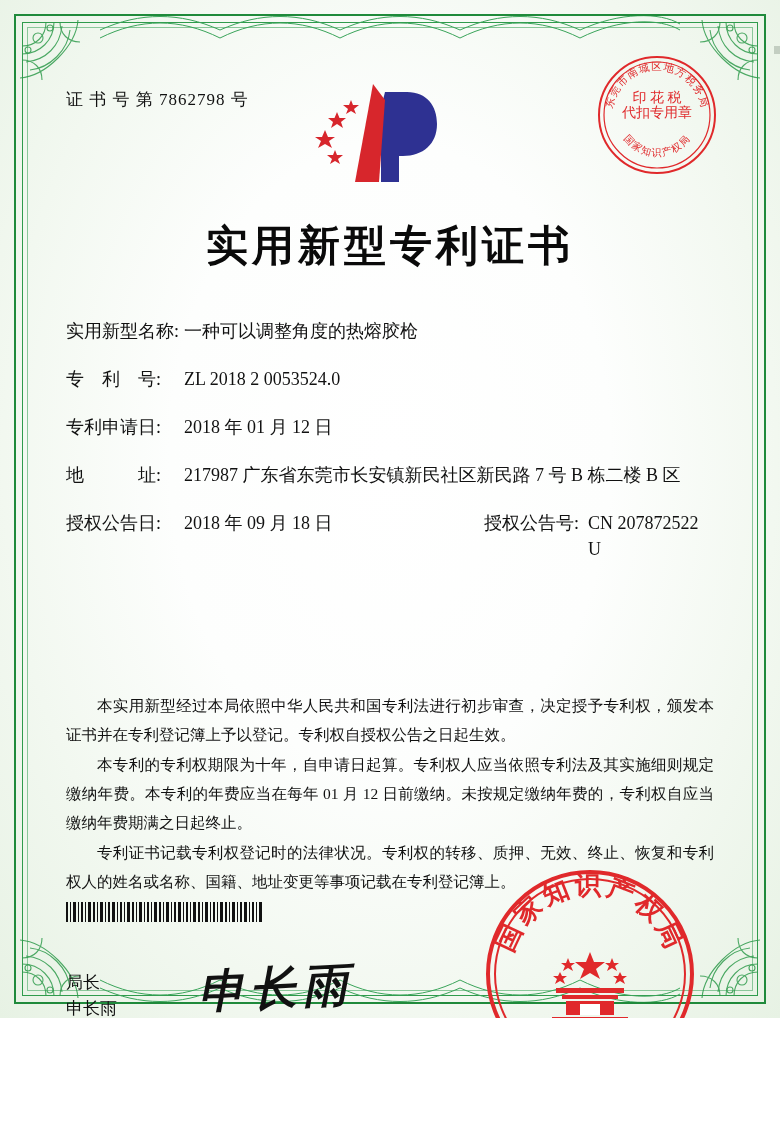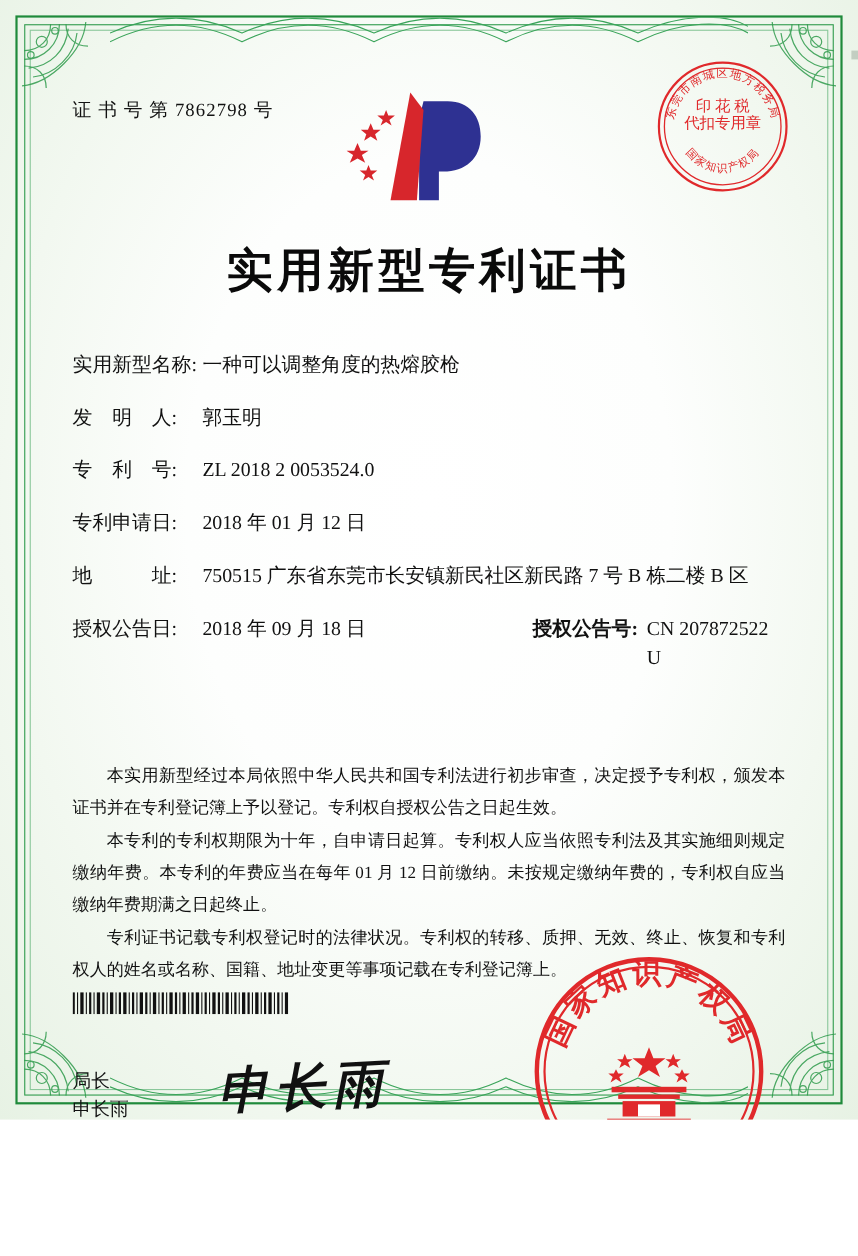--- a/index.html
+++ b/index.html
@@ -146,21 +146,20 @@
   }
   .field-row.two-col .field-value {
     flex: 0 0 auto;
     min-width: 300px;
   }
   .field-label2 {
     width: 104px;
     flex: 0 0 104px;
     white-space: nowrap;
     text-align: left;
-    font-weight: bold;
   }
 
   .paragraphs {
     position: absolute;
     left: 26px;
     right: 26px;
     top: 652px;
     font-size: 15.5px;
     line-height: 1.85;
     color: #111;
@@ -358,34 +357,30 @@
     </div>
 
     <div class="title">实用新型专利证书</div>
 
     <div class="fields">
       <div class="field-row">
         <div class="field-label">实用新型名称:</div>
         <div class="field-value">一种可以调整角度的热熔胶枪</div>
       </div>
       <div class="field-row">
-        <div class="field-label">发　明　人:</div>
-        <div class="field-value">郭玉明</div>
-      </div>
-      <div class="field-row">
         <div class="field-label">专　利　号:</div>
         <div class="field-value">ZL 2018 2 0053524.0</div>
       </div>
       <div class="field-row">
         <div class="field-label">专利申请日:</div>
         <div class="field-value">2018 年 01 月 12 日</div>
       </div>
       <div class="field-row">
         <div class="field-label">地　　　址:</div>
-        <div class="field-value">750515 广东省东莞市长安镇新民社区新民路 7 号 B 栋二楼 B 区</div>
+        <div class="field-value">217987 广东省东莞市长安镇新民社区新民路 7 号 B 栋二楼 B 区</div>
       </div>
       <div class="field-row two-col">
         <div class="field-label">授权公告日:</div>
         <div class="field-value">2018 年 09 月 18 日</div>
         <div class="field-label2">授权公告号:</div>
         <div>CN 207872522 U</div>
       </div>
     </div>
 
     <div class="paragraphs">

